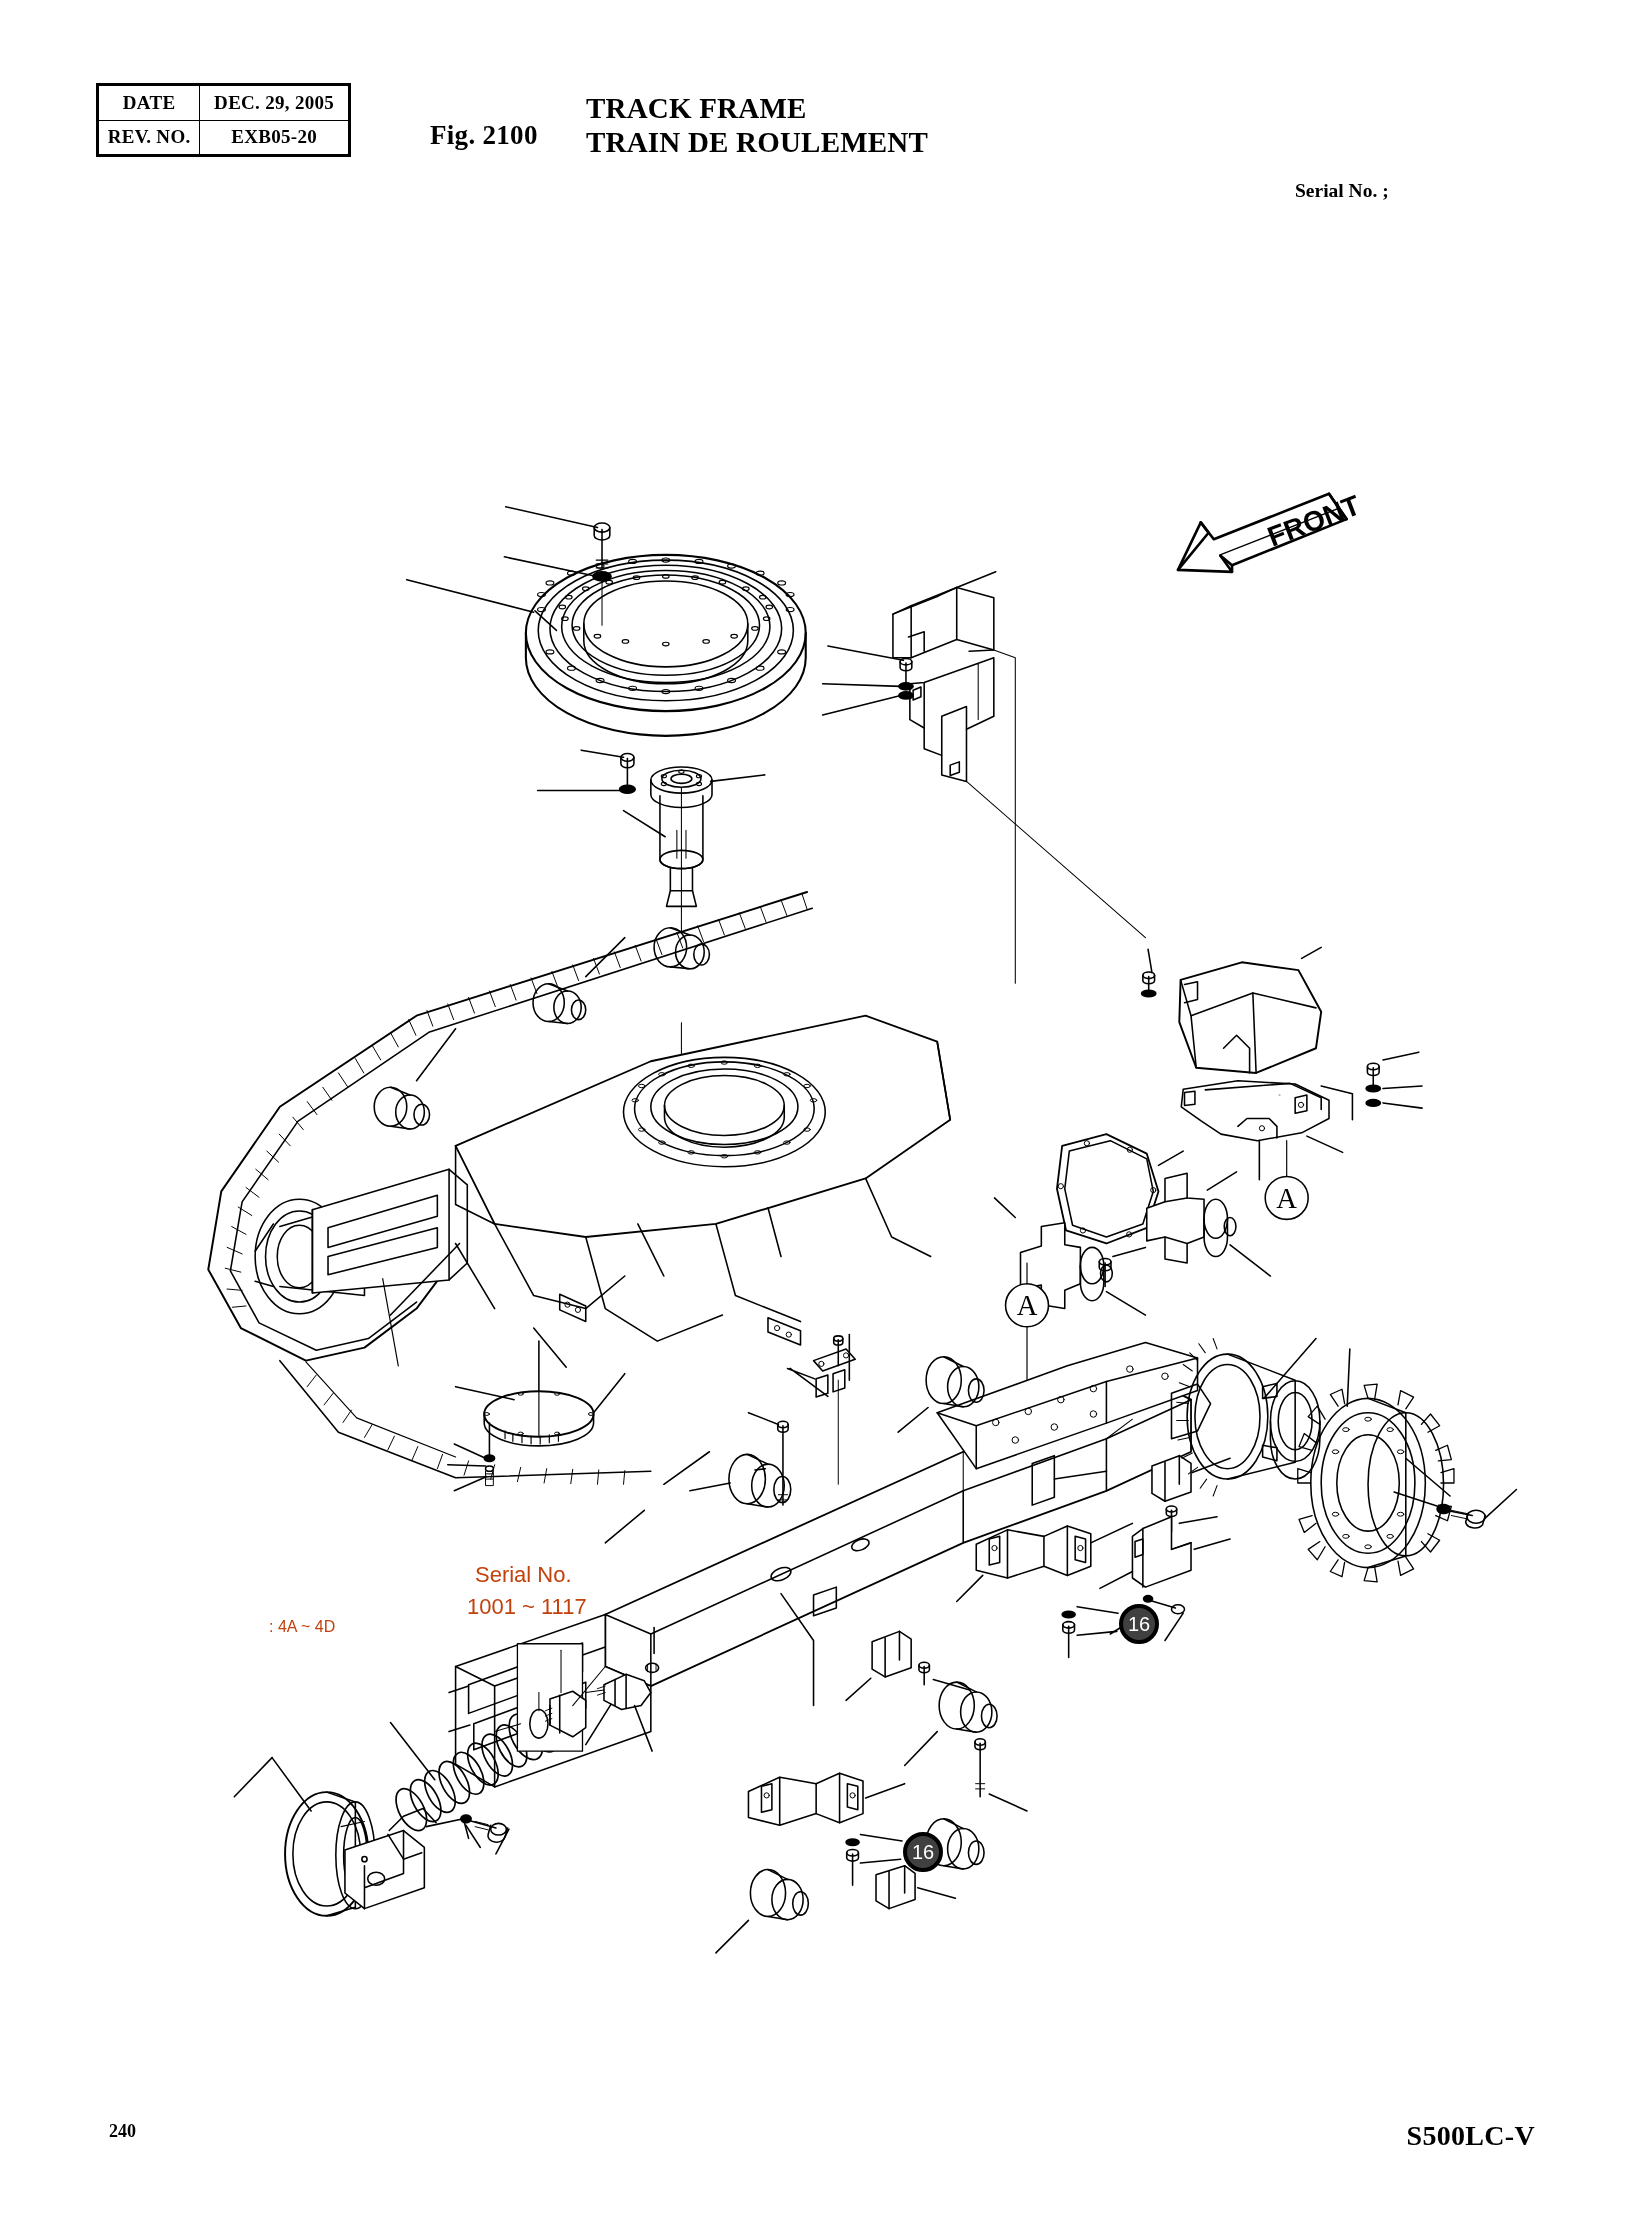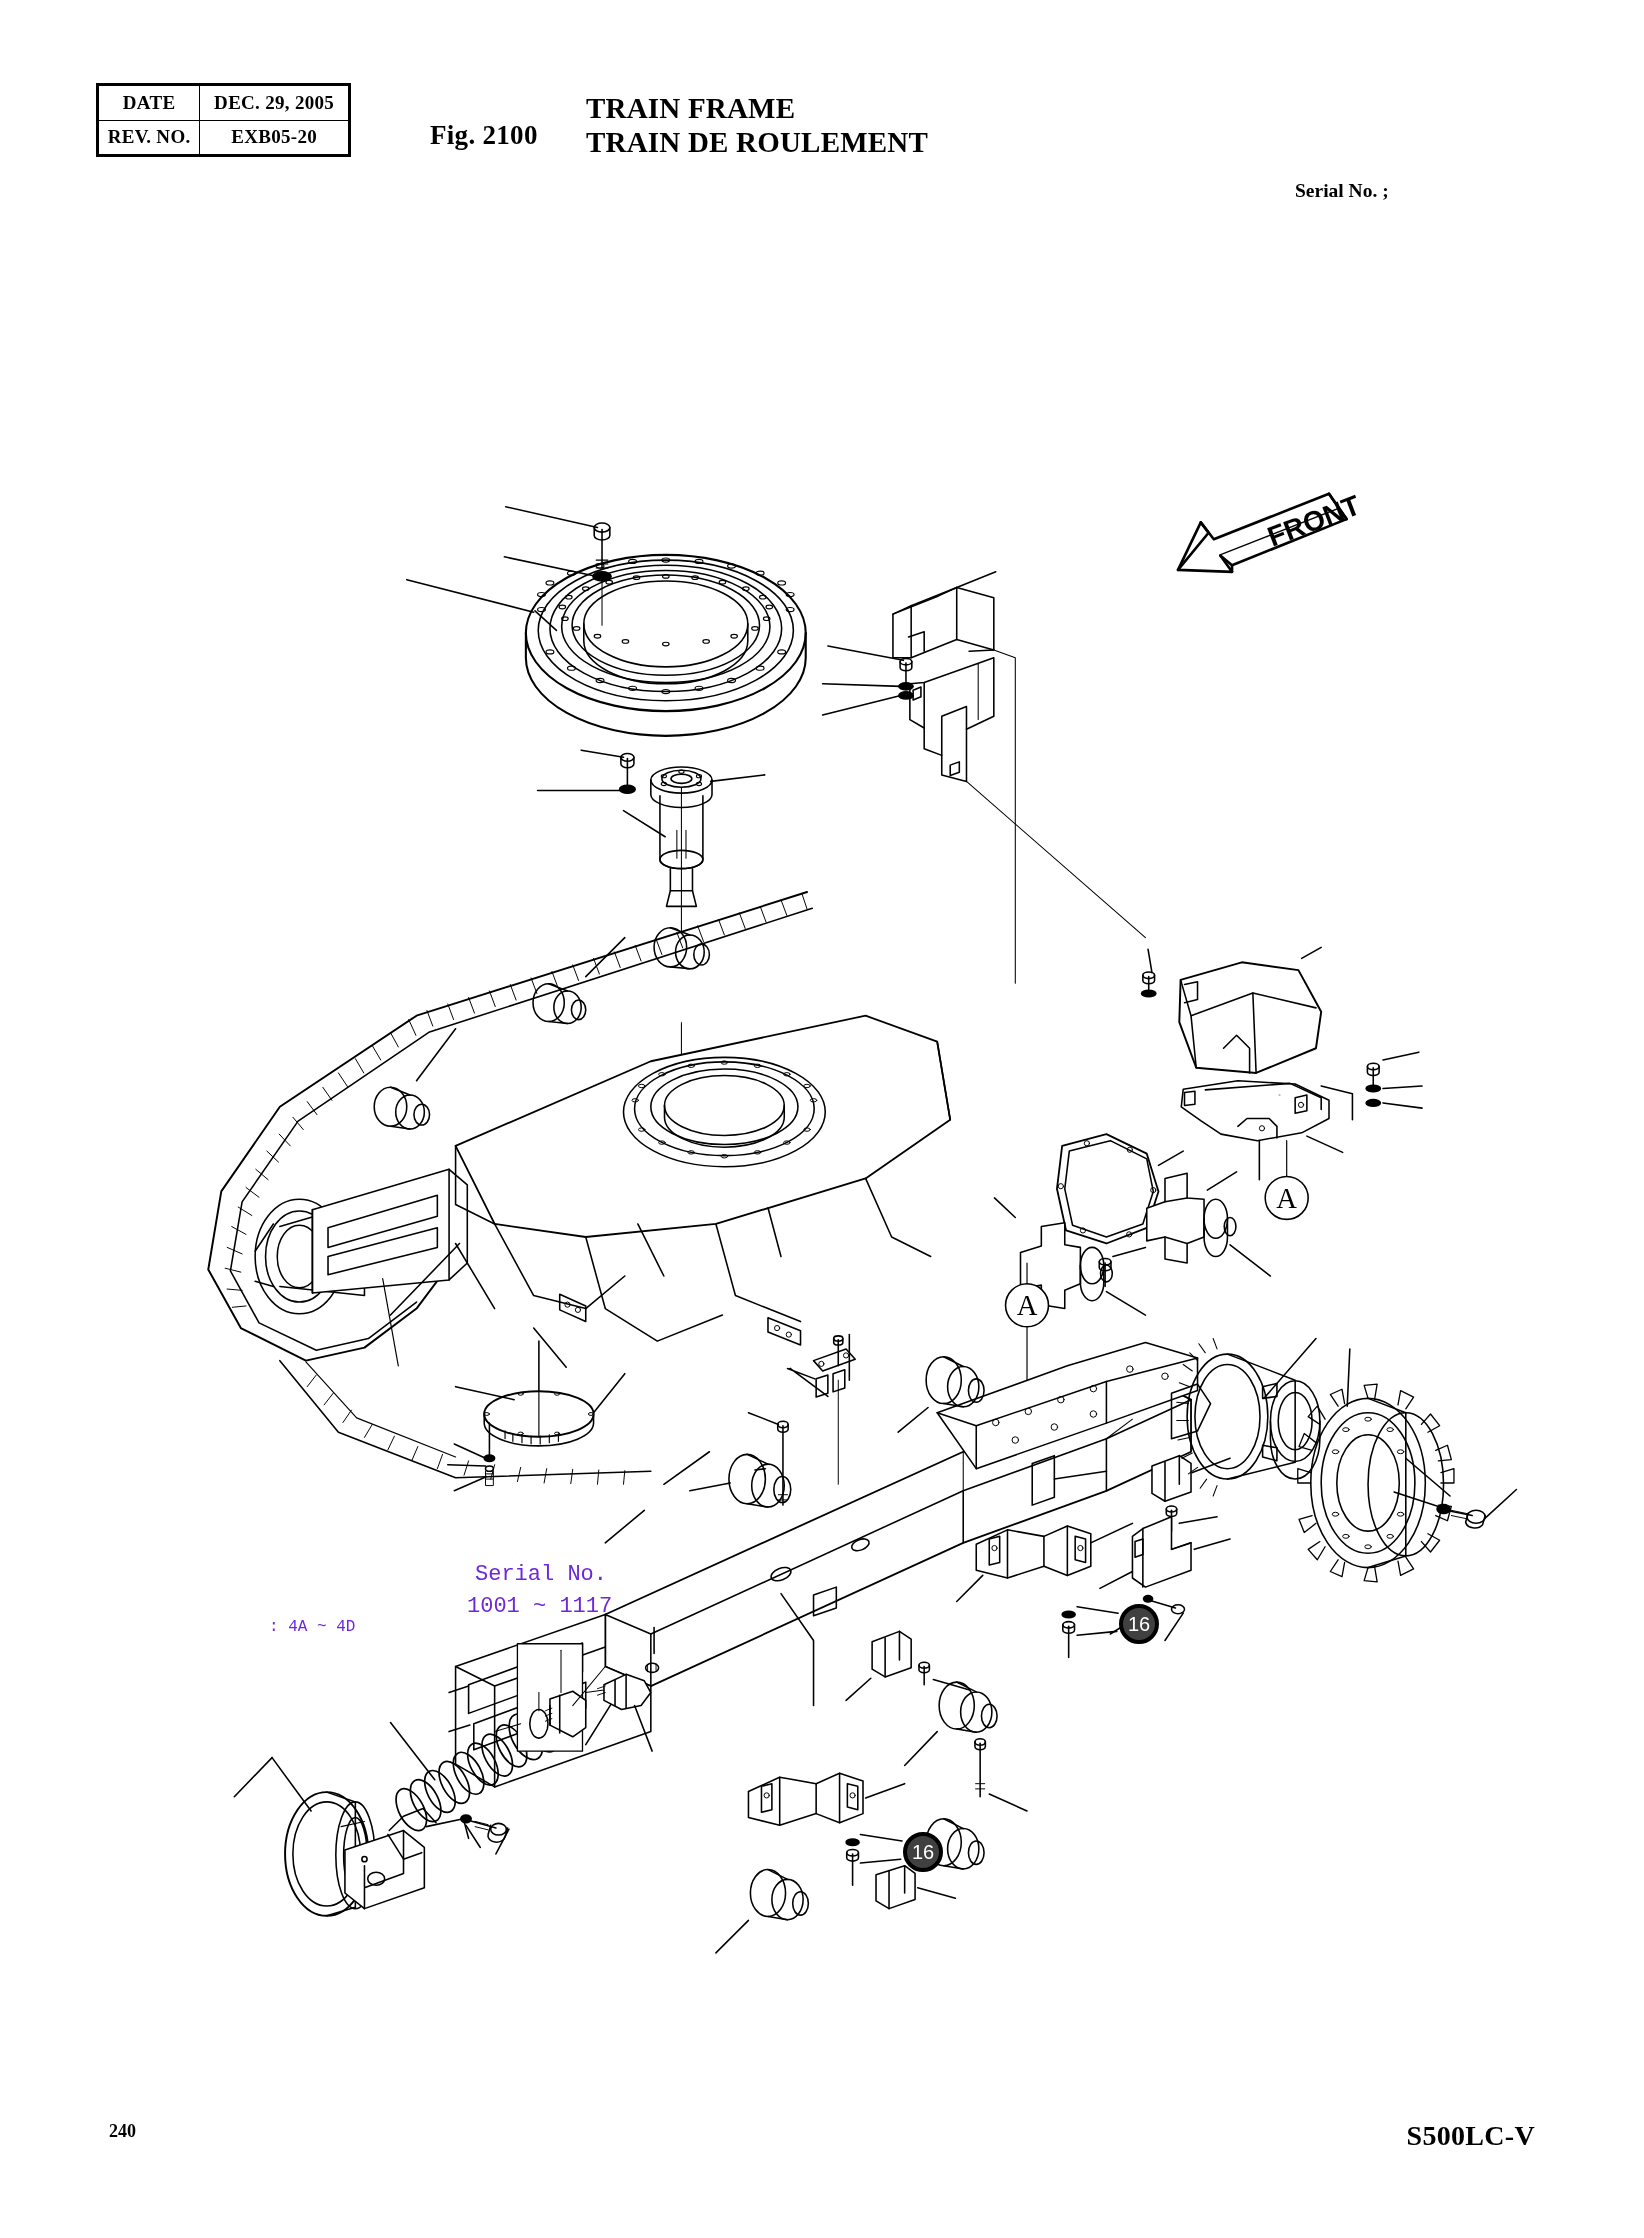--- a/index.html
+++ b/index.html
@@ -35,21 +35,21 @@
 
   
   #page-number{position:absolute;left:109px;top:2121px;font-size:18px;font-weight:bold;}
   #model-code{position:absolute;right:109px;top:2120px;font-size:28px;font-weight:bold;letter-spacing:0.3px;}
 
   
   #drawing{position:absolute;left:0;top:0;width:1644px;height:2239px;}
   #drawing svg{width:100%;height:100%;display:block;}
 
   
-  .anno{position:absolute;font-family:Liberation Mono, monospace;color:#6d28d9;white-space:nowrap;}
+  .anno{position:absolute;font-family:Liberation Sans, sans-serif;color:#c2410c;white-space:nowrap;}
   #ann-variant{left:269px;top:1618px;font-size:16px;}
   #ann-serial-label{left:475px;top:1562px;font-size:22px;}
   #ann-serial-range{left:467px;top:1594px;font-size:22px;}
 
   
   .badge{
     position:absolute;width:40px;height:40px;border-radius:50%;
     background:#404040;border:4.6px solid #000;box-sizing:border-box;
     display:flex;align-items:center;justify-content:center;
     color:#fff;font-family:"Liberation Sans",sans-serif;font-size:20px;
@@ -69,21 +69,21 @@
   </tr>
   <tr>
     <td class="k">REV. NO.</td>
     <td class="v">EXB05-20</td>
   </tr>
 </tbody>
   </table>
 
 <div id="fig-no">Fig. 2100</div>
 <div id="title-block">
-  <div class="t">TRAIN FRAME</div>
+  <div class="t">TRACK FRAME</div>
   <div class="t">TRAIN DE ROULEMENT</div>
 </div>
 <div id="serial-no">Serial No. ;</div>
 
 <div id="drawing">
 <svg viewBox="0 0 2526 3439" xmlns="http://www.w3.org/2000/svg" fill="none" stroke="#000" stroke-width="2.4" stroke-linecap="round" stroke-linejoin="round">
 
   <g stroke-width="4">
     <path d="M2058 781 L2042 758 L1865 828 L1845 802 L1810 875 L1893 878 L1875 853 Z" fill="#fff"></path>
     <path d="M2058 781 L2069 797 L1893 868 L1875 853" fill="#fff"></path>

